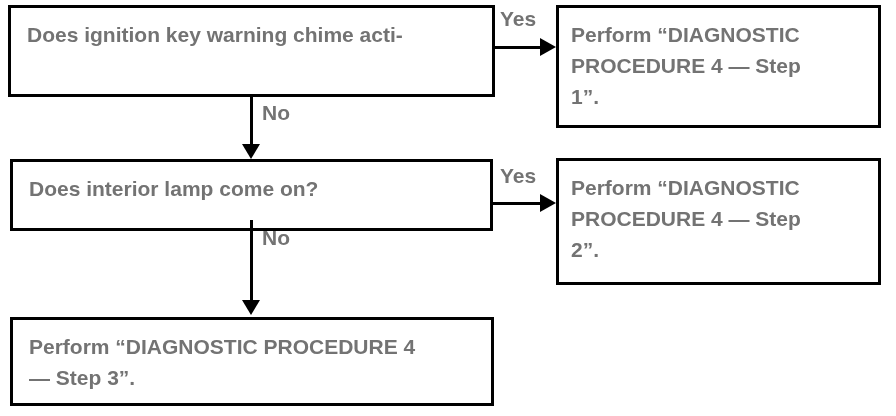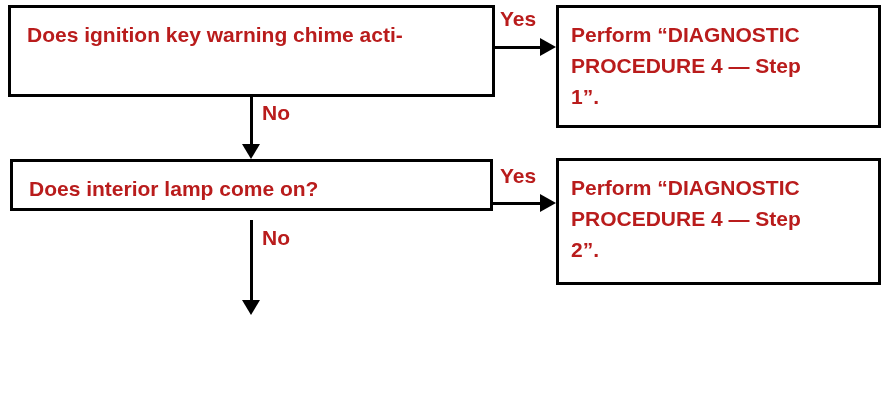--- a/index.html
+++ b/index.html
@@ -8,37 +8,37 @@
     background: #ffffff;
   }
   .canvas {
     position: relative;
     width: 896px;
     height: 416px;
     background: #ffffff;
     font-family: "Liberation Sans", sans-serif;
     font-size: 21px;
     font-weight: 600;
-    color: #b91c1c;
+    color: #737373;
     overflow: hidden;
   }
   .box {
     position: absolute;
     border: 3px solid #000000;
     background: #ffffff;
     box-sizing: border-box;
     padding: 11px 12px 0 16px;
   }
   .box .line {
     line-height: 31px;
     white-space: nowrap;
   }
   .box-q1    { left: 8px;   top: 5px;   width: 487px; height: 92px;  }
   .box-r1    { left: 556px; top: 5px;   width: 325px; height: 123px; padding-left: 12px; }
-  .box-q2    { left: 10px;  top: 159px; width: 483px; height: 52px;  }
+  .box-q2    { left: 10px;  top: 159px; width: 483px; height: 72px;  }
   .box-r2    { left: 556px; top: 158px; width: 325px; height: 127px; padding-left: 12px; }
   .box-final { left: 10px;  top: 317px; width: 484px; height: 89px;  }
 
   .hline {
     position: absolute;
     height: 3px;
     background: #000000;
   }
   .vline {
     position: absolute;
@@ -112,14 +112,18 @@
   </div>
 
   <div class="edge-label lbl-yes2">Yes</div>
   <div class="hline yes2-line"></div>
   <div class="head-right yes2-head"></div>
 
   <div class="edge-label lbl-no2">No</div>
   <div class="vline no2-line"></div>
   <div class="head-down no2-head"></div>
 
+  <div class="box box-final">
+    <div class="line">Perform “DIAGNOSTIC PROCEDURE 4</div>
+    <div class="line">— Step 3”.</div>
+  </div>
 
 </div>
 
 </body></html>

